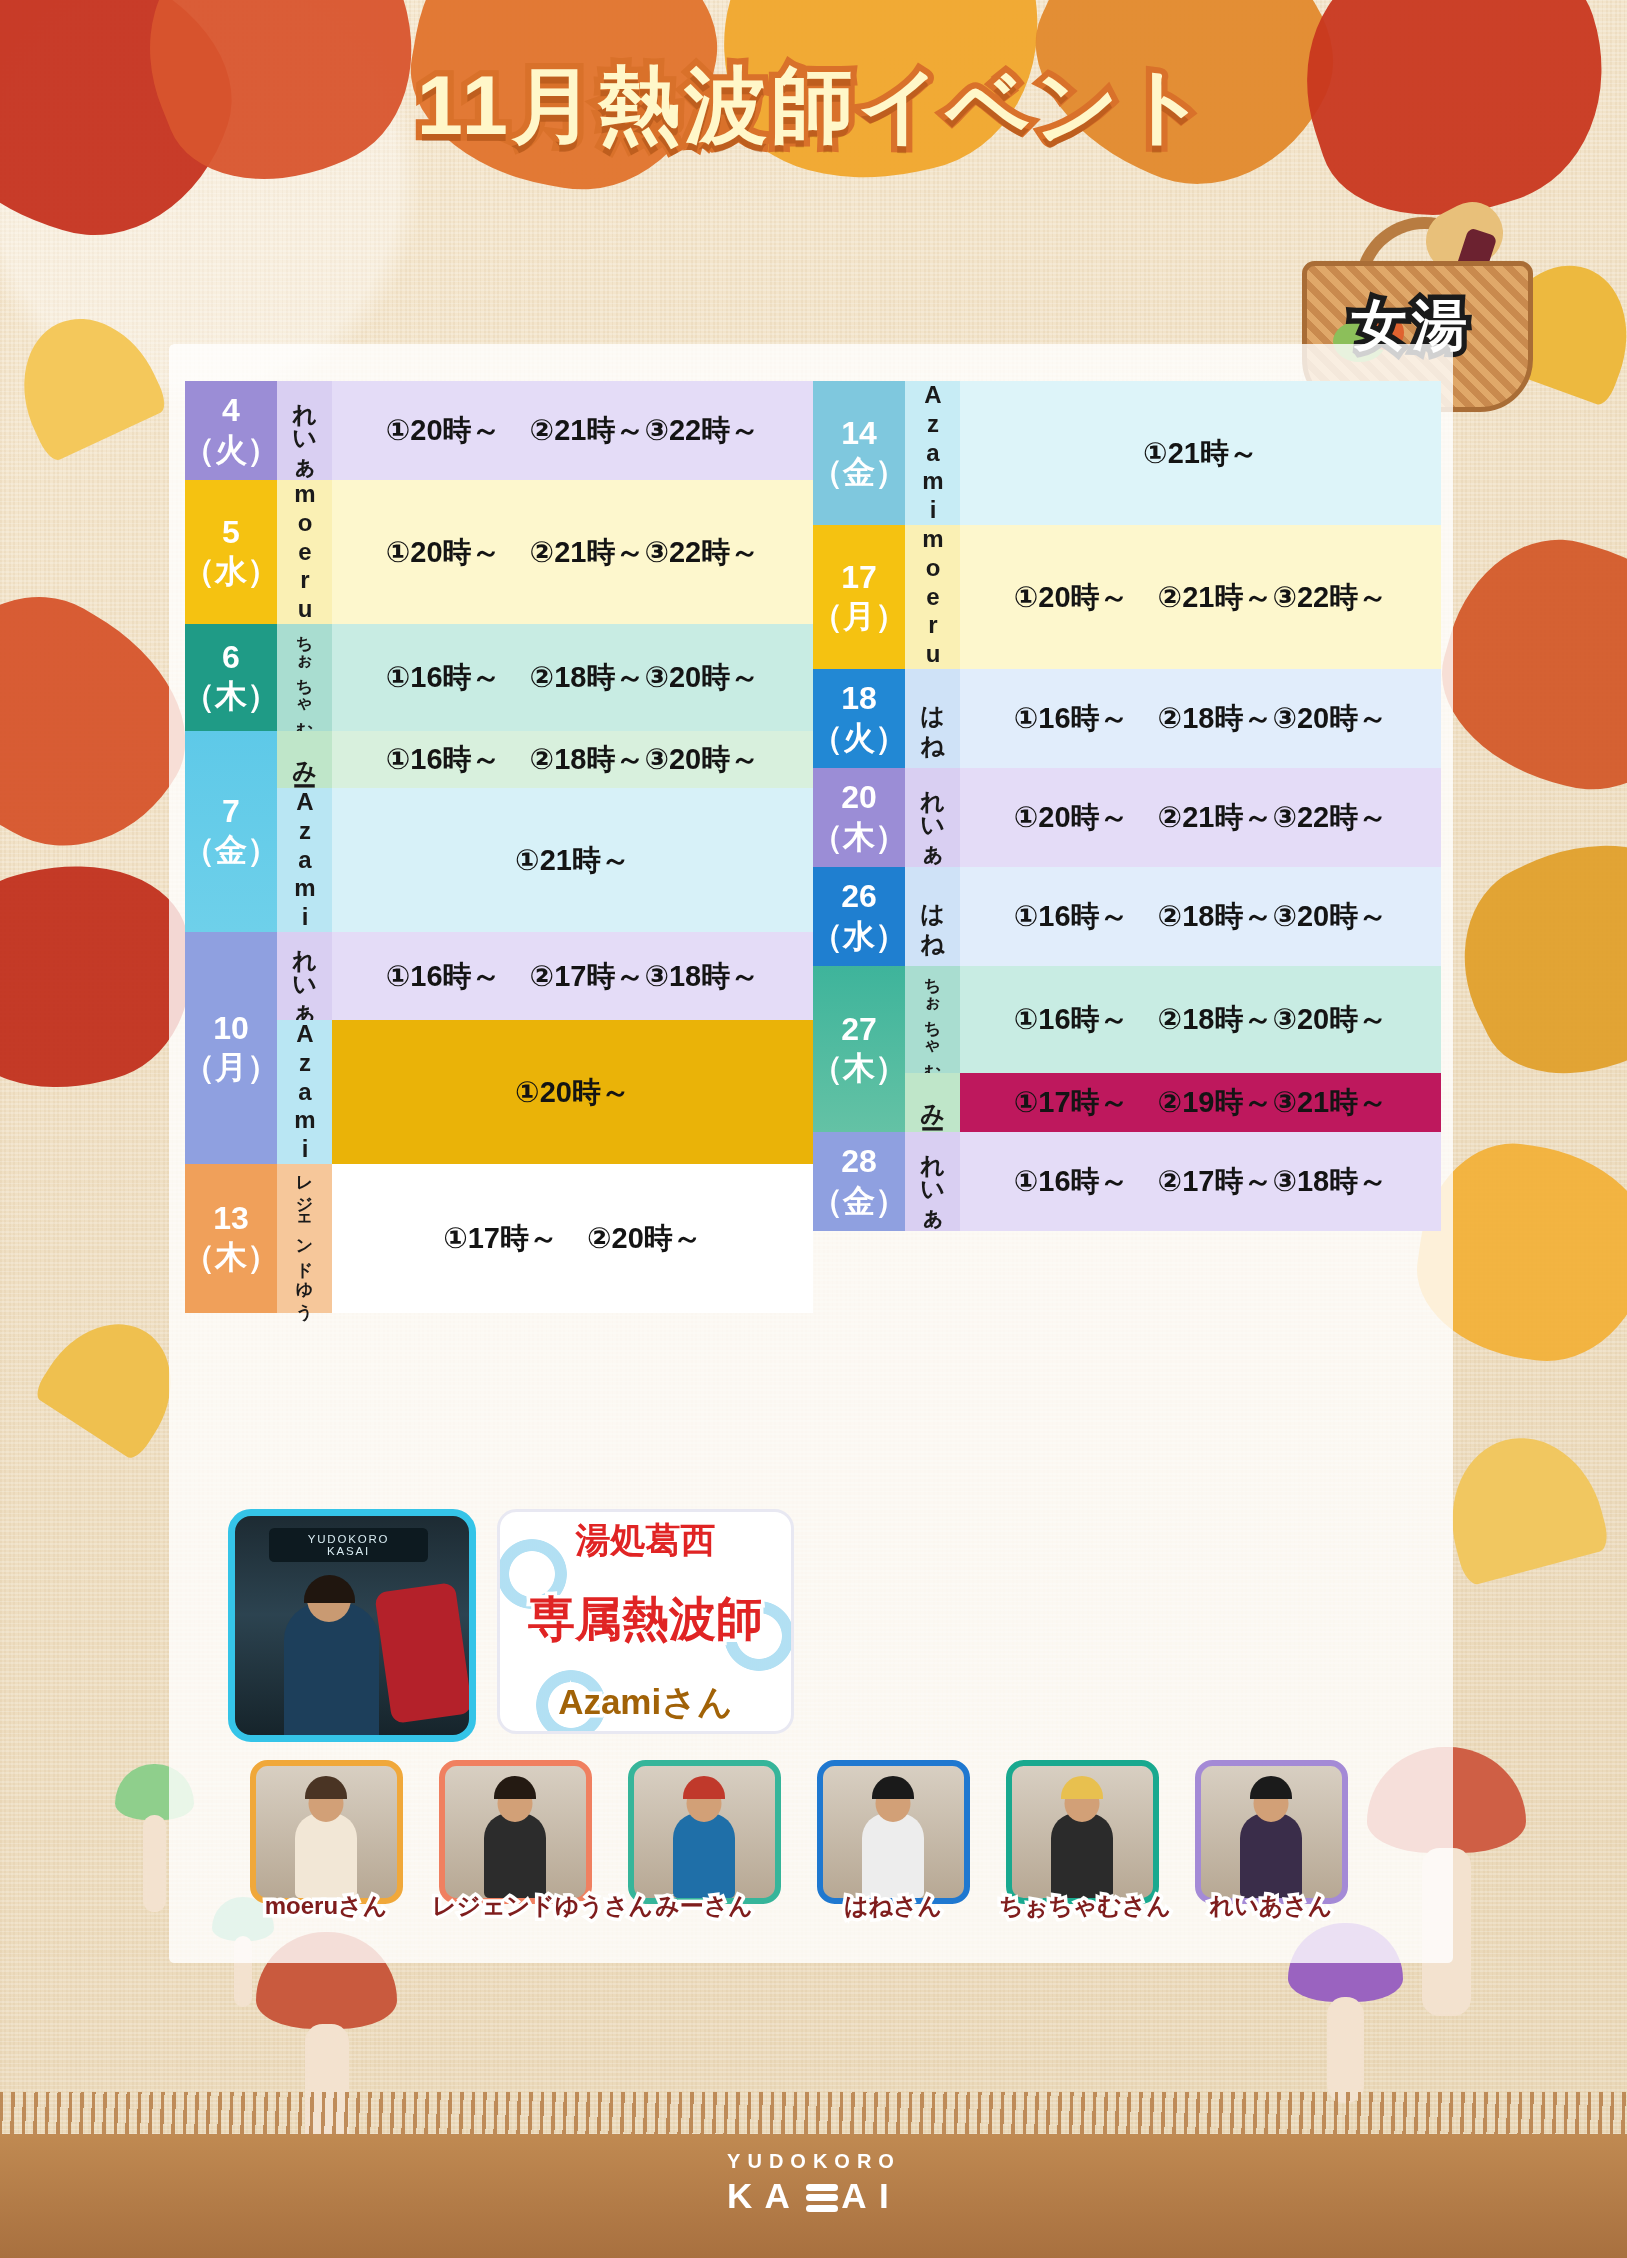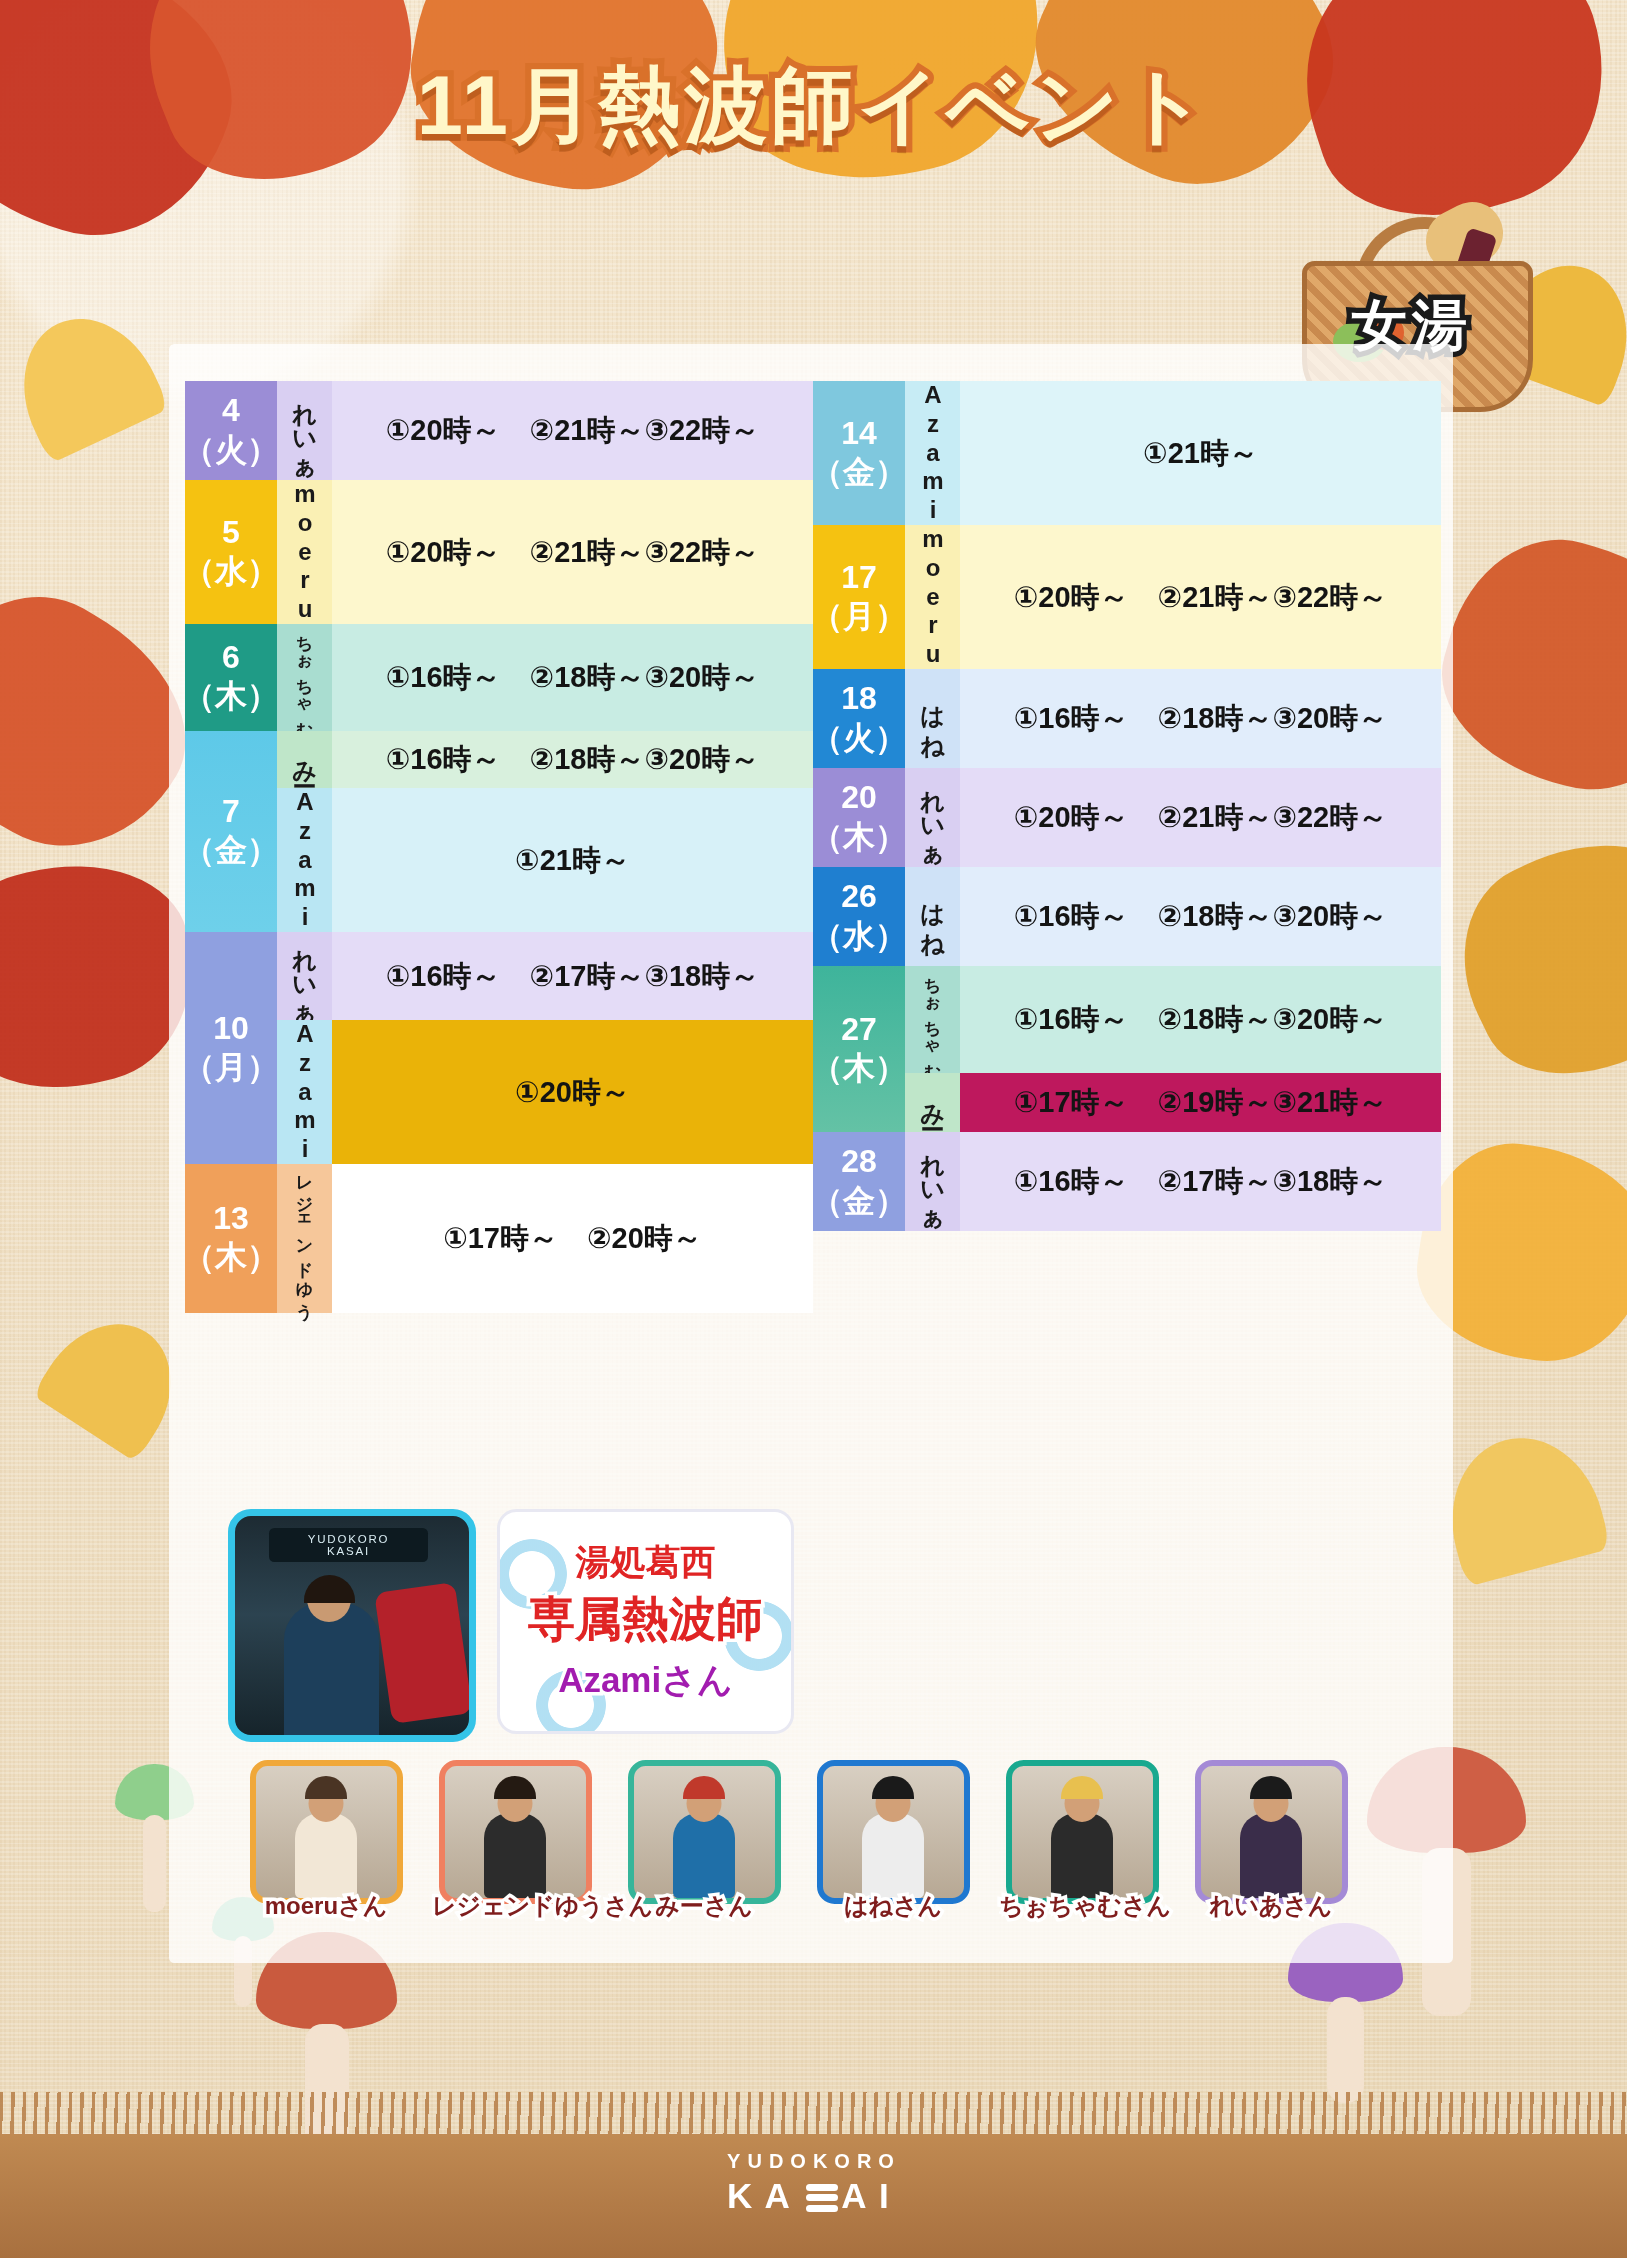--- a/index.html
+++ b/index.html
@@ -145,28 +145,28 @@
     position:absolute;left:49px;bottom:0;width:95px;height:132px;
     background:#1d3f5b;border-radius:37px 37px 0 0;
   }
   .photo-main .head{position:absolute;left:72px;bottom:113px;width:44px;height:46px;background:#c99a72;border-radius:50%;}
   .photo-main .hair{position:absolute;left:69px;bottom:132px;width:51px;height:28px;background:#20160f;border-radius:26.5px 26.5px 0 0;}
   .photo-main .towel{position:absolute;right:5.3px;bottom:16px;width:81px;height:132px;background:#b4212a;border-radius:12.4px;transform:rotate(-8deg);}
   .namecard{
     width:291px;height:219px;border-radius:19.4px;background:#ffffff;
     border:3.5px solid #e8e8f2;
     display:flex;flex-direction:column;align-items:center;justify-content:center;
-    position:relative;overflow:hidden;
+    position:relative;overflow:hidden;gap:22px;
   }
   .namecard .burst{position:absolute;width:106px;height:106px;border-radius:50%;
     background:radial-gradient(circle,#ffffff 0 30%,#9fd8f0 31% 46%,transparent 47%);opacity:.8;}
   .nb1{left:-21px;top:8.8px;} .nb2{right:-21px;top:71px;} .nb3{left:17.6px;bottom:-26.5px;}
   .namecard .l1{font-size:35px;font-weight:bold;color:#e02424;-webkit-text-stroke:7px #ffffff;paint-order:stroke fill;position:relative;}
   .namecard .l2{font-size:47px;font-weight:bold;color:#e02424;-webkit-text-stroke:7px #ffffff;paint-order:stroke fill;position:relative;margin-top:1.8px;}
-  .namecard .l3{font-size:35px;font-weight:bold;color:#a21caf;-webkit-text-stroke:7px #ffffff;paint-order:stroke fill;position:relative;margin-top:6px;}
+  .namecard .l3{font-size:35px;font-weight:bold;color:#a16207;-webkit-text-stroke:7px #ffffff;paint-order:stroke fill;position:relative;margin-top:6px;}
 
   
   .performers{position:absolute;left:243px;top:1760px;display:flex;gap:23px;align-items:flex-end;}
   .perf{width:166px;text-align:center;position:relative;}
   .perf .thumb{
     width:141px;height:132px;border-radius:17.6px;margin:0 auto;
     border:6.2px solid #cccccc;position:relative;overflow:hidden;
   }
   .perf .cap{
     margin-top:-14px;position:relative;z-index:3;

